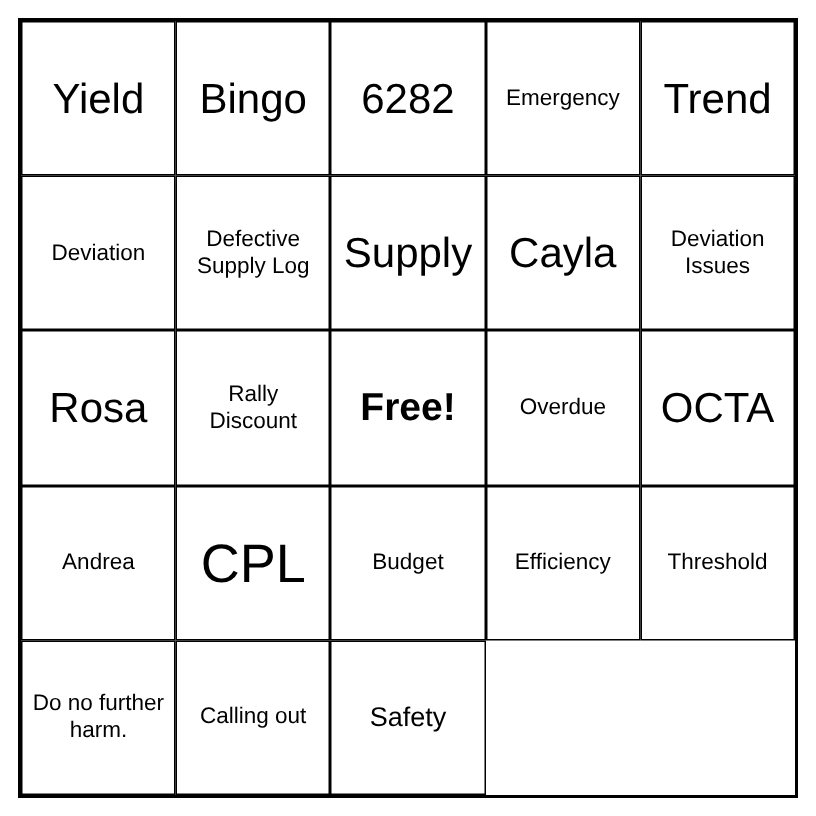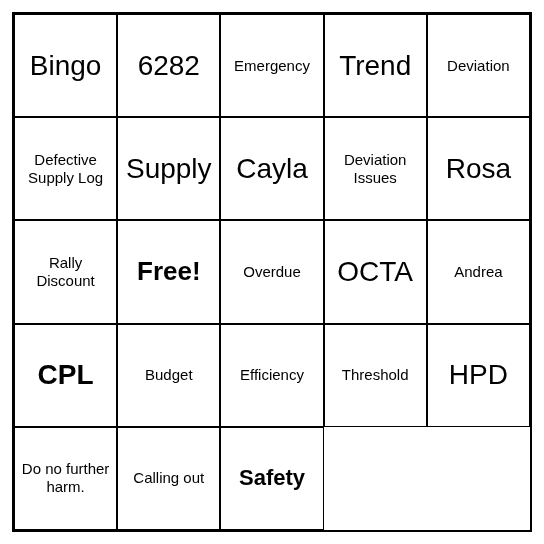--- a/index.html
+++ b/index.html
@@ -30,40 +30,43 @@
       overflow: hidden;
     }
     .cell span {
       line-height: 1.2;
     }
     .cell.large span {
       font-size: 28px;
       font-weight: normal;
     }
     .cell.medium span {
-      font-size: 22px;
-      font-weight: bold;
+      font-size: 18px;
+      font-weight: normal;
     }
     .cell.small span {
       font-size: 15px;
     }
     .cell.xlarge span {
-      font-size: 28px;
-      font-weight: bold;
+      font-size: 36px;
+      font-weight: normal;
     }
     .cell.free span {
       font-size: 26px;
       font-weight: bold;
       text-align: right;
     }
   </style>
 </head>
 <body>
 
 <div class="bingo-card">
+<div class="cell large">
+      <span>Yield</span>
+    </div>
     <div class="cell large">
       <span>Bingo</span>
     </div>
     <div class="cell large">
       <span>6282</span>
     </div>
     <div class="cell small">
       <span>Emergency</span>
     </div>
     <div class="cell large">
@@ -107,23 +110,20 @@
     </div>
     <div class="cell small">
       <span>Budget</span>
     </div>
     <div class="cell small">
       <span>Efficiency</span>
     </div>
     <div class="cell small">
       <span>Threshold</span>
     </div>
-    <div class="cell large">
-      <span>HPD</span>
-    </div>
     <div class="cell small">
       <span>Do no further harm.</span>
     </div>
     <div class="cell small">
       <span>Calling out</span>
     </div>
     <div class="cell medium">
       <span>Safety</span>
     </div>
   </div>

